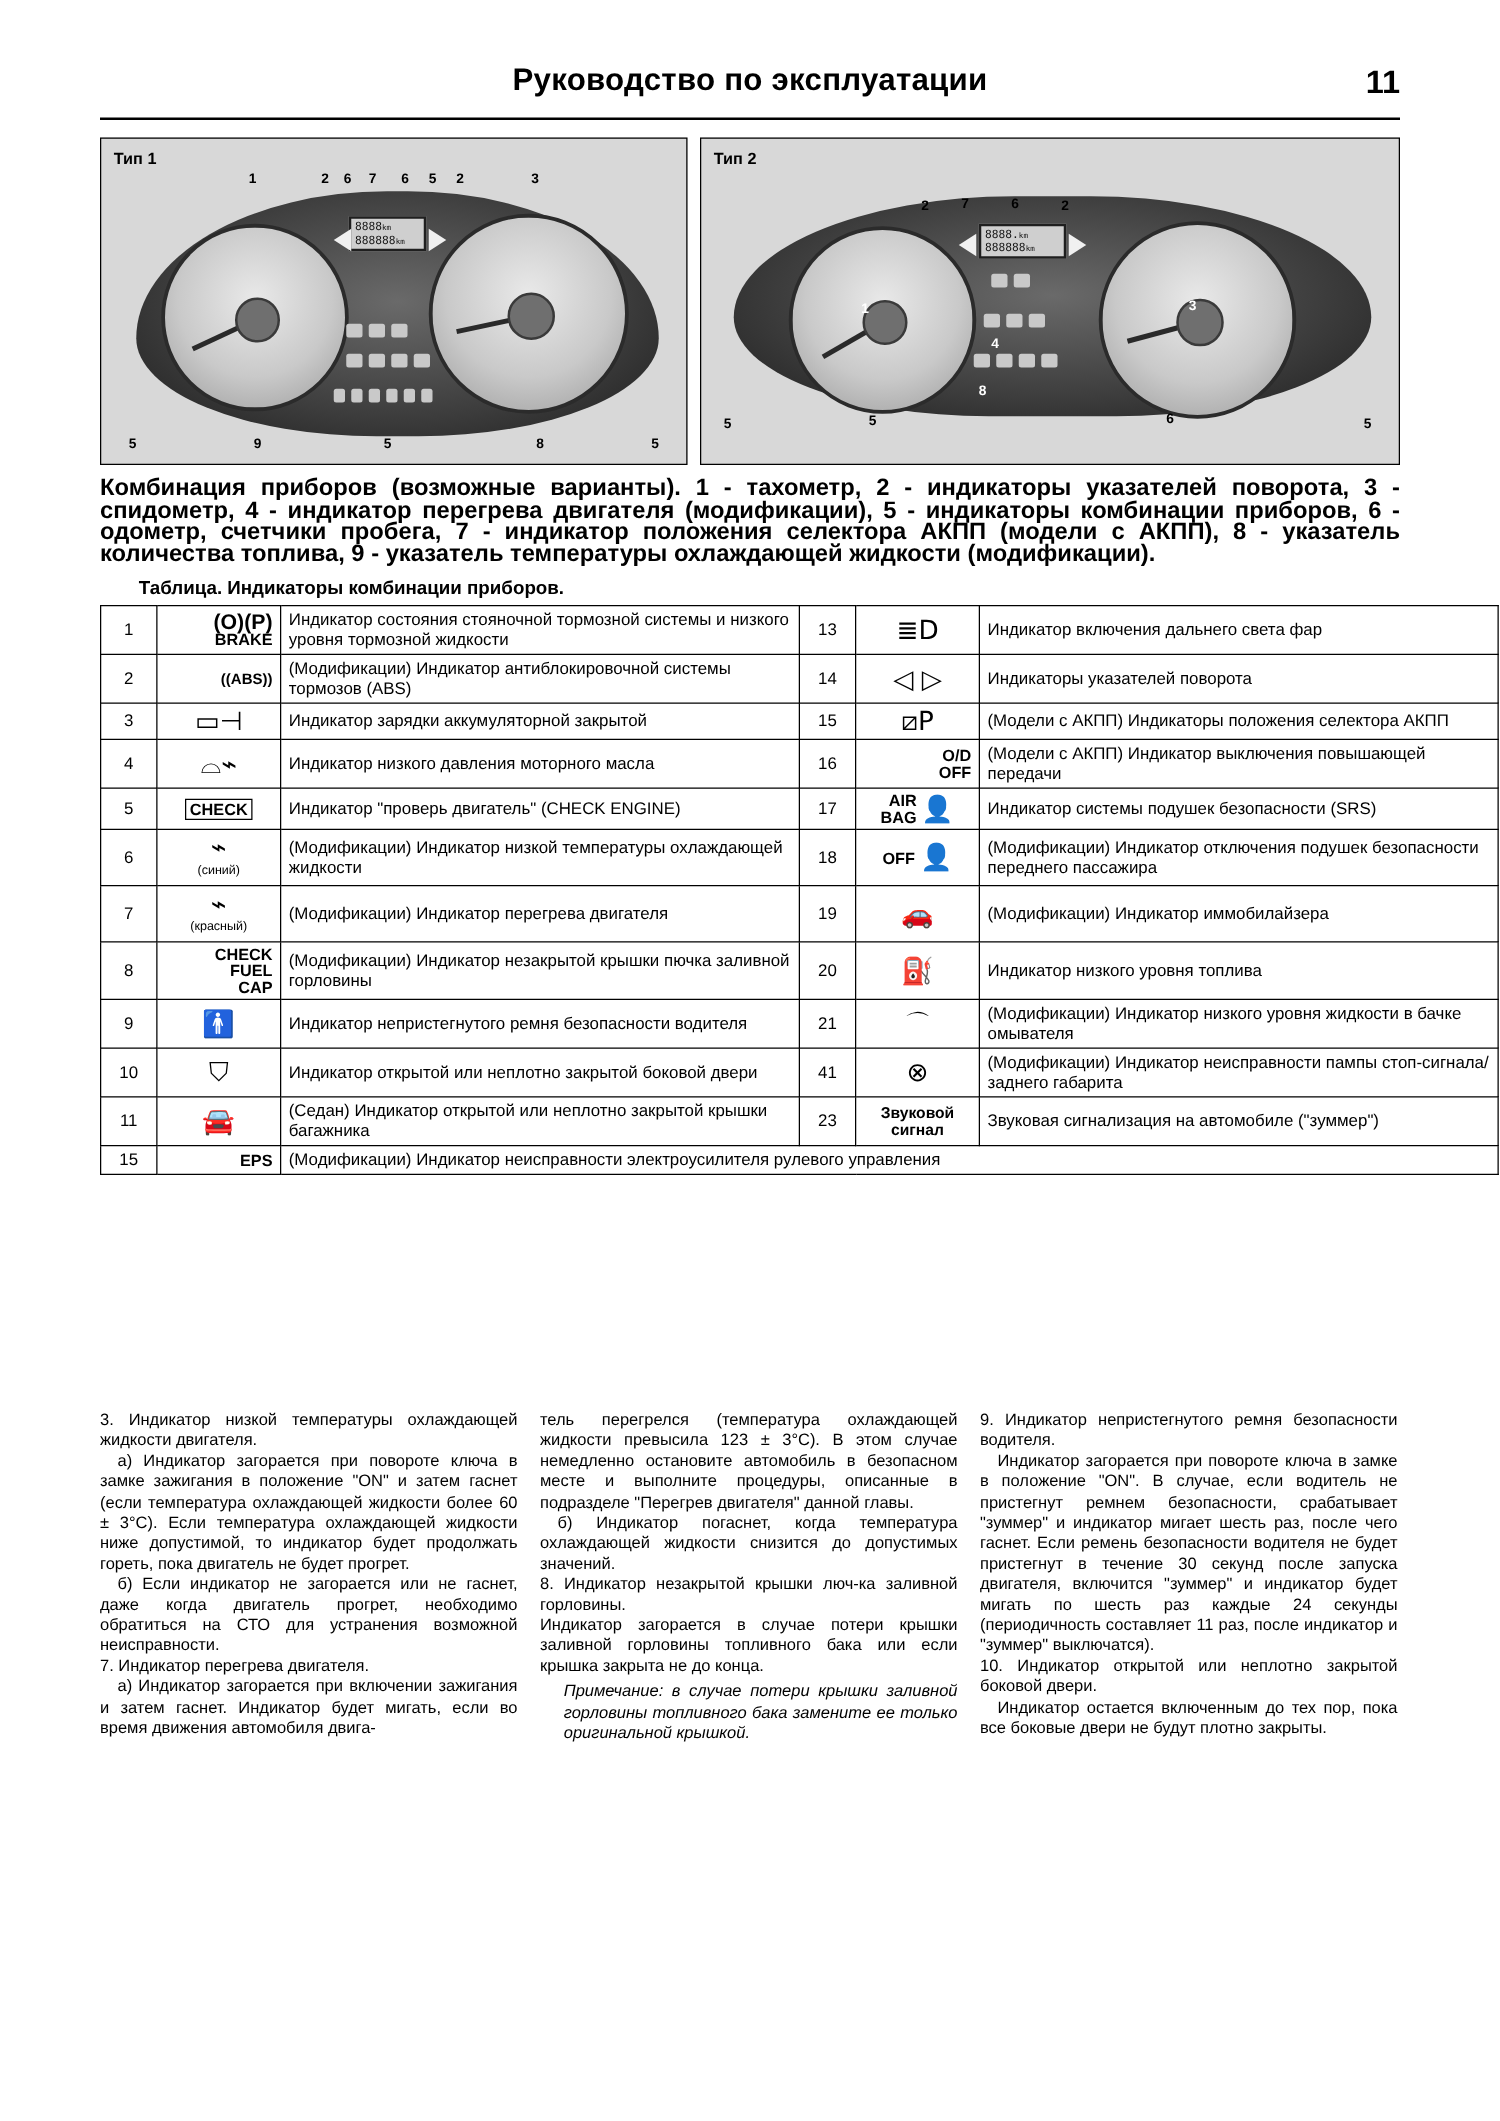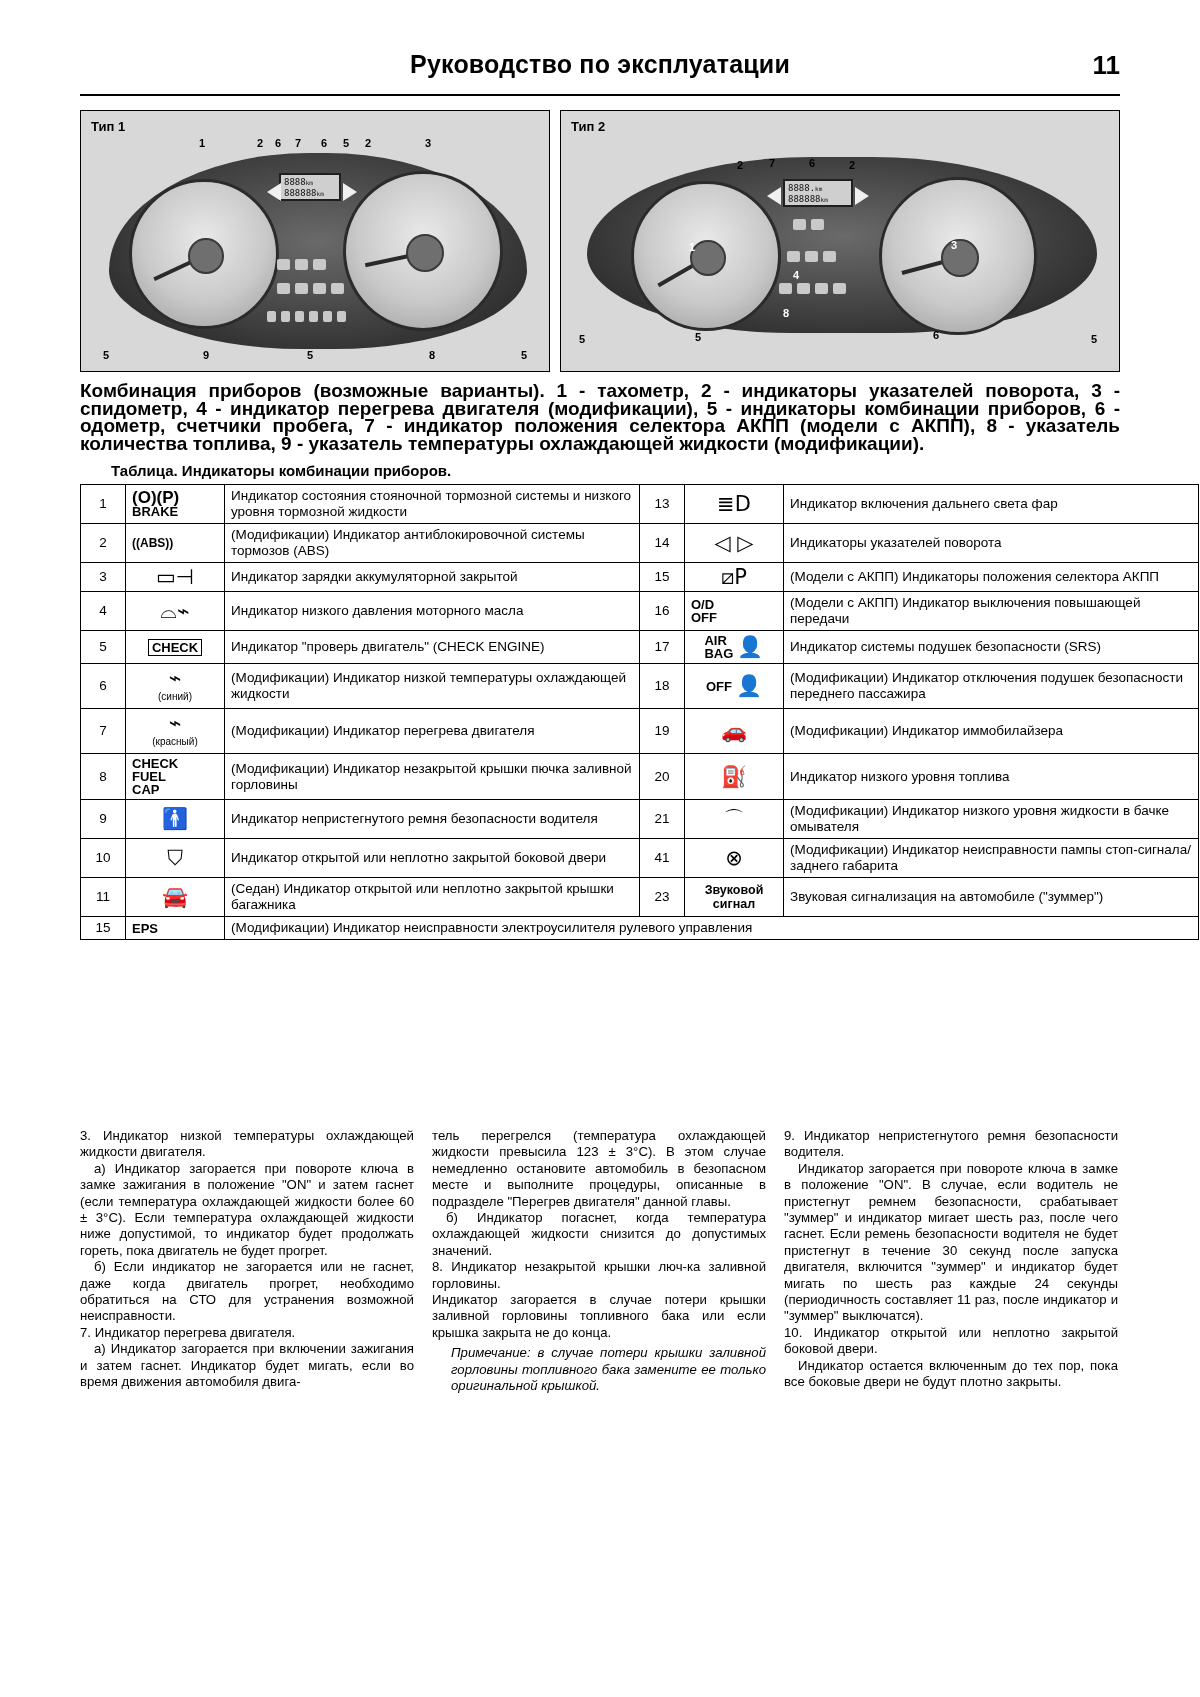--- a/index.html
+++ b/index.html
@@ -180,21 +180,21 @@
     font-size: 13.5px;
     line-height: 16px;
   }
   td.num { width: 32px; text-align: center; font-size: 14px; }
   td.sym { width: 86px; text-align: center; padding: 2px; }
   td.txt { width: 402px; }
   .symtext {
     font-weight: bold;
     font-size: 13px;
     line-height: 13px;
-    text-align: left;
+    text-align: right;
   }
   .symglyph {
     font-size: 21px;
     line-height: 22px;
     font-family: "DejaVu Sans", sans-serif;
   }
   .symsub { font-size: 10px; display: block; }
   .sym-split { display: flex; align-items: center; justify-content: center; gap: 4px; }
   .buzz { font-weight: bold; font-size: 12.5px; line-height: 14px; text-align: center; }
 

